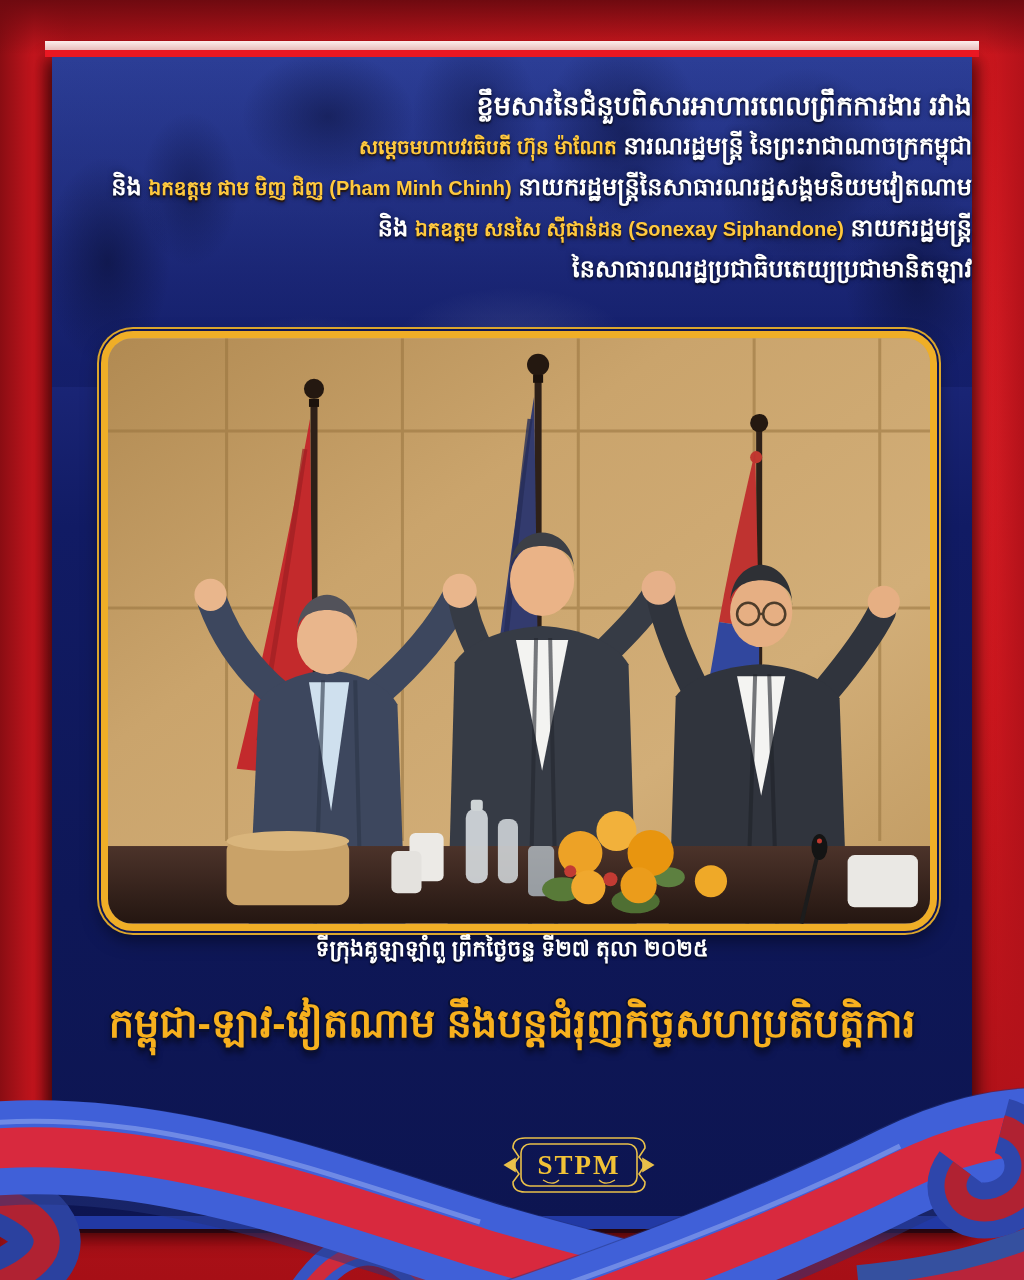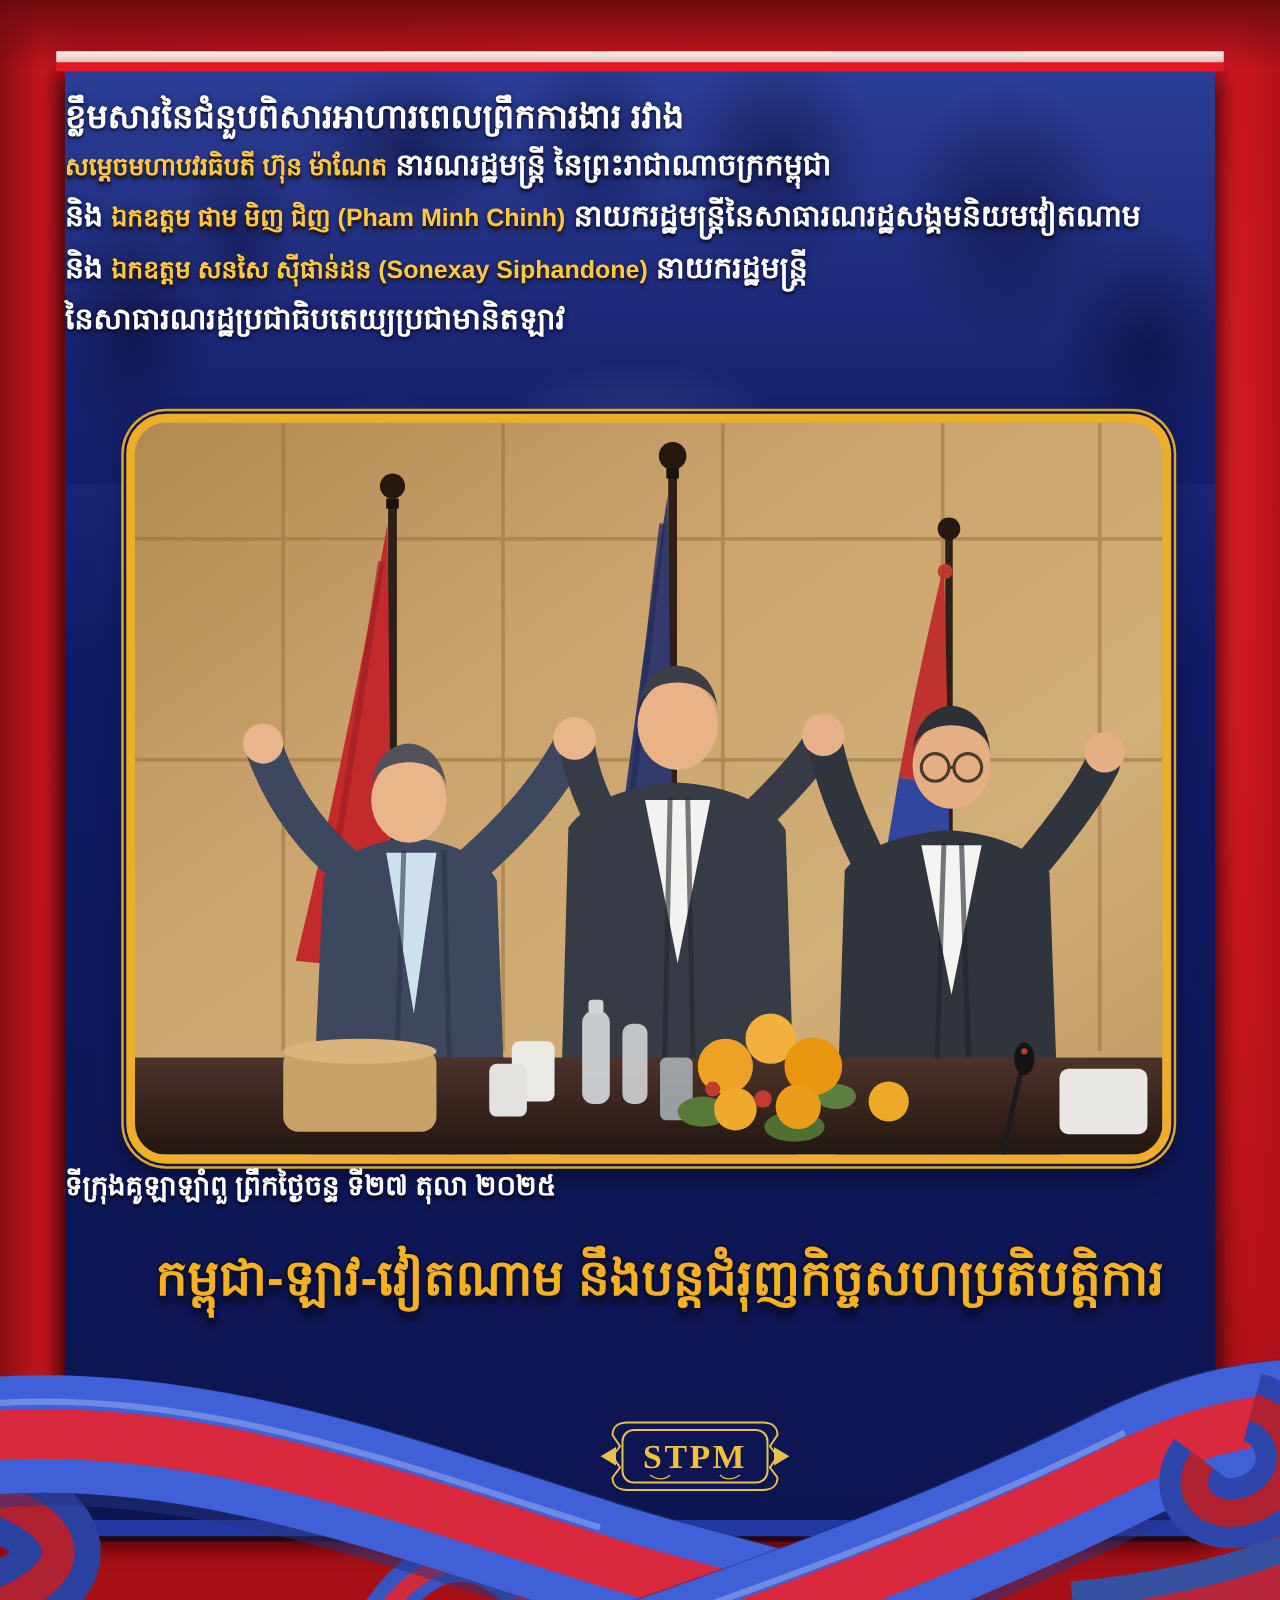--- a/index.html
+++ b/index.html
@@ -32,38 +32,38 @@
       radial-gradient(70px 110px at 15% 40%,rgba(10,16,58,.45),rgba(10,16,58,0) 70%),
       radial-gradient(120px 90px at 30% 18%,rgba(9,14,52,.5),rgba(9,14,52,0) 72%),
       radial-gradient(90px 120px at 46% 18%,rgba(12,18,62,.45),rgba(12,18,62,0) 70%),
       radial-gradient(110px 130px at 62% 22%,rgba(9,14,52,.5),rgba(9,14,52,0) 72%),
       radial-gradient(130px 150px at 82% 35%,rgba(8,13,48,.5),rgba(8,13,48,0) 70%),
       radial-gradient(100px 140px at 94% 68%,rgba(8,13,48,.55),rgba(8,13,48,0) 72%),
       radial-gradient(160px 80px at 50% 88%,rgba(208,216,240,.14),rgba(208,216,240,0) 75%),
       radial-gradient(120px 60px at 28% 92%,rgba(208,216,240,.12),rgba(208,216,240,0) 75%),
       linear-gradient(180deg,rgba(43,61,148,.0),rgba(17,27,100,.65) 92%);}
   
-  .intro{position:relative;z-index:3;padding-top:16px;text-align:left;color:#fff;}
+  .intro{position:relative;z-index:3;padding-top:29px;text-align:right;color:#fff;}
   .intro .ln{line-height:40px;font-weight:bold;
     text-shadow:0 2px 2px rgba(0,0,0,.65),0 0 6px rgba(0,0,30,.4);}
   .ln1{font-size:27px;}
   .ln2,.ln3,.ln4,.ln5{font-size:24px;}
   .gold{color:#ffc93e;font-size:20px;text-shadow:0 2px 1px rgba(40,20,0,.8),0 3px 4px rgba(0,0,0,.5);}
   
   .photo-frame{position:absolute;left:49px;top:274px;width:822px;height:586px;z-index:3;
     border:7px solid #efae27;border-radius:32px;overflow:hidden;background:#c9a368;
     box-shadow:0 0 0 2px #0e1656,0 0 0 4px #dca62c,0 8px 18px rgba(0,0,0,.5);}
   .photo-frame svg{display:block;width:100%;height:100%;}
-  .caption{position:absolute;left:0;top:878px;width:100%;z-index:3;
+  .caption{position:absolute;left:0;top:878px;width:100%;z-index:3;text-align:center;
     color:#ffffff;font-size:22px;font-weight:bold;
     text-shadow:0 2px 2px rgba(0,0,0,.7);}
   .headline{position:absolute;left:0;top:938px;width:100%;z-index:3;text-align:center;
     color:#f7b01e;font-size:40px;font-weight:bold;line-height:56px;
-    text-shadow:-2px 0 #0a1034,2px 0 #0a1034,0 -2px #0a1034,0 3px 0 #0a1034,0 6px 6px rgba(0,0,0,.55);margin-left:16px;}
-  .plaque{position:absolute;left:428px;top:1075px;width:152px;height:66px;z-index:3;}
+    text-shadow:-2px 0 #0a1034,2px 0 #0a1034,0 -2px #0a1034,0 3px 0 #0a1034,0 6px 6px rgba(0,0,0,.55);}
+  .plaque{position:absolute;left:451px;top:1075px;width:152px;height:66px;z-index:3;}
   .plaque svg{display:block;width:100%;height:100%;}
   .plaque text{font-family:"Liberation Serif",serif;font-weight:bold;font-size:27px;
     fill:#f2c236;letter-spacing:2px;}
   .ribbon{position:absolute;left:0;top:1040px;width:1024px;height:240px;z-index:6;pointer-events:none;}
 </style>
 </head>
 <body>
 
 <div class="poster">
   <div class="bevel-light"></div>

